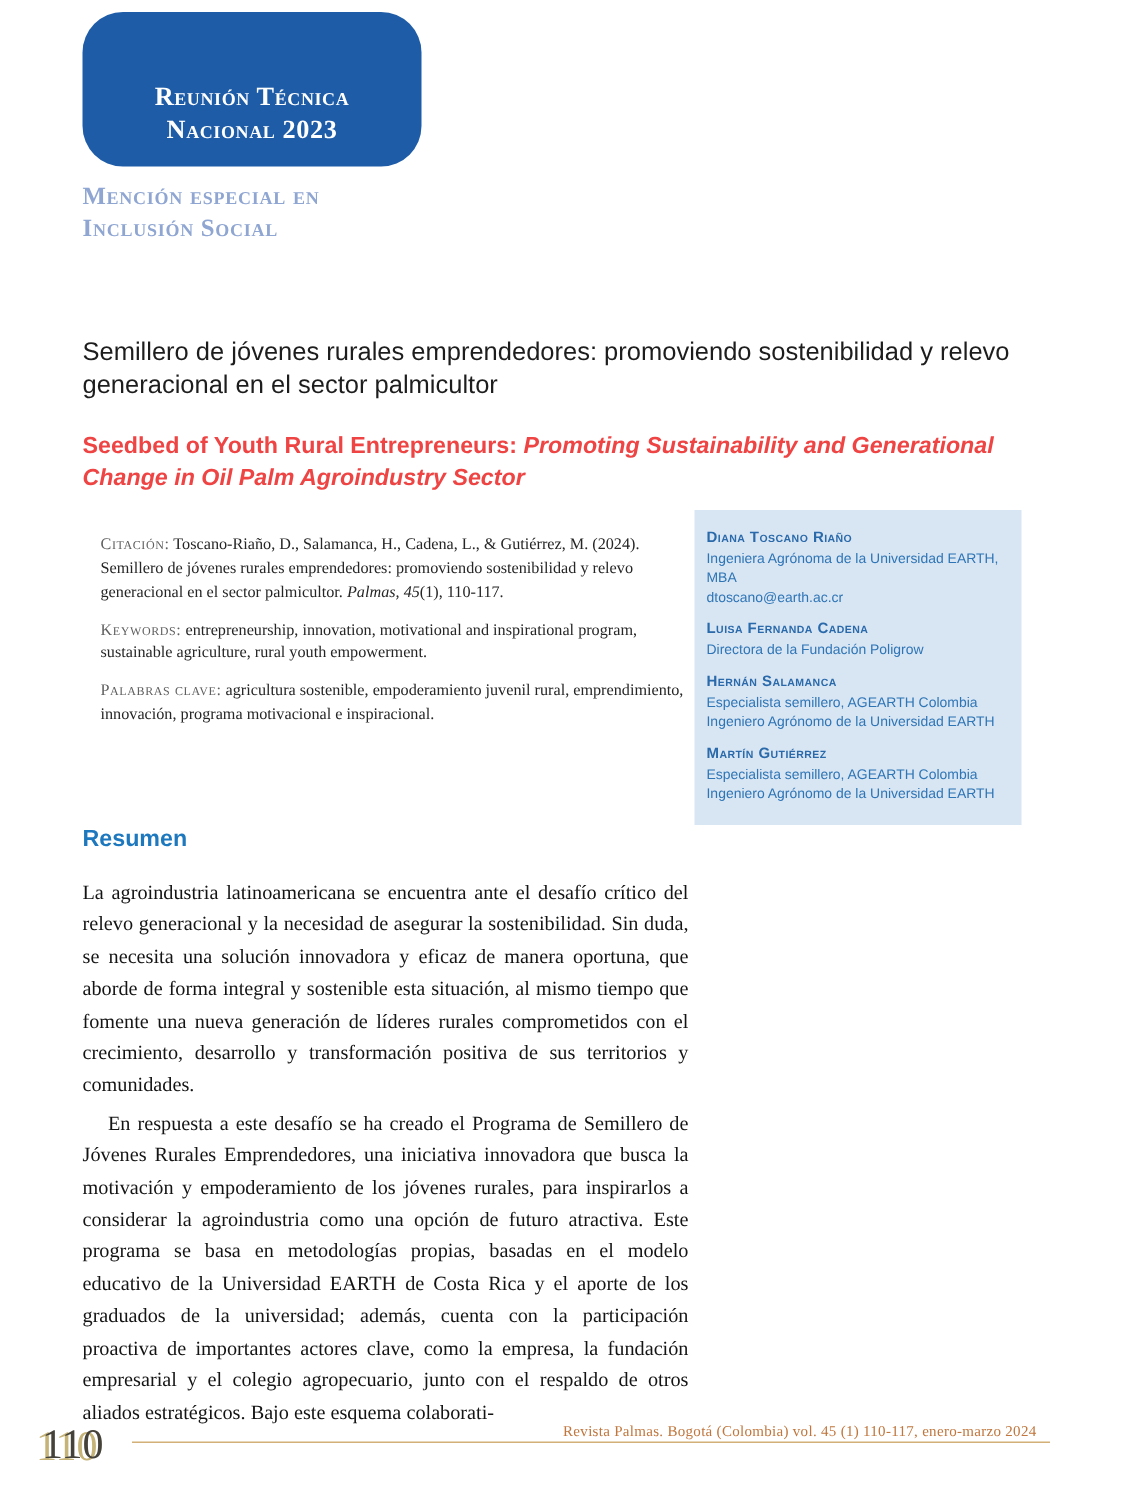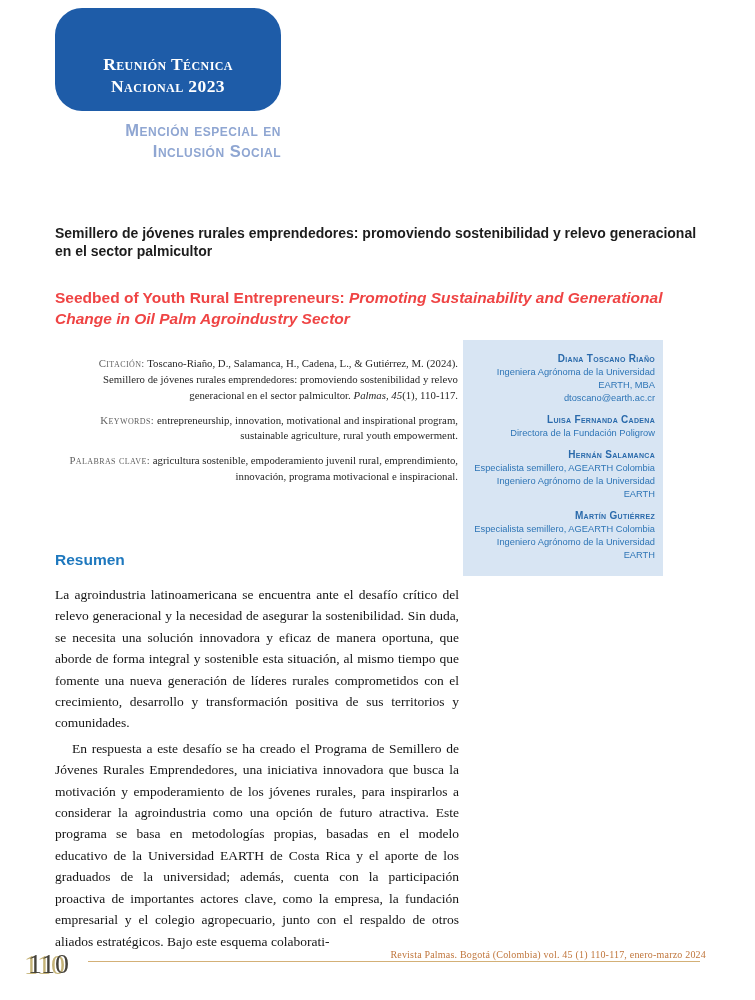--- a/index.html
+++ b/index.html
@@ -36,39 +36,39 @@
     line-height: 1.3;
     letter-spacing: 0.4px;
     text-align: center;
     width: 190px;
   }
 
   .mention {
     position: absolute;
     left: 55px; top: 120px;
     width: 226px;
-    text-align: right;
+    text-align: left;
     color: #8FA6D2;
-    font-family: Liberation Sans, sans-serif;
+    font-family: Liberation Serif, serif;
     font-weight: bold;
     font-variant: small-caps;
     font-size: 16.5px;
     line-height: 1.28;
     letter-spacing: 0.5px;
   }
   .mention .mention-text { display: inline-block; width: 170px; }
 
   
   .title-es {
     position: absolute;
     left: 55px; top: 224px;
     width: 650px;
     font-family: "Liberation Sans", sans-serif;
-    font-weight: bold;
-    font-size: 14px;
+    font-weight: normal;
+    font-size: 17px;
     line-height: 1.32;
     color: #1d1d1d;
   }
   .title-en {
     position: absolute;
     left: 55px; top: 287px;
     width: 650px;
     font-family: "Liberation Sans", sans-serif;
     font-weight: bold;
     font-size: 15.5px;
@@ -79,36 +79,36 @@
 
   
   .meta-col {
     position: absolute;
     left: 55px; top: 356px;
     width: 403px;
     font-size: 10.8px;
     line-height: 1.47;
     color: #262626;
   }
-  .meta-col p { margin-bottom: 9px; text-align: right; margin-left: 12px; }
+  .meta-col p { margin-bottom: 9px; text-align: left; margin-left: 12px; }
   .meta-label {
     font-variant: small-caps;
     color: #5f5f5f;
     letter-spacing: 0.4px;
   }
   .meta-col .it { font-style: italic; }
 
   
   .author-box {
     position: absolute;
     left: 463px; top: 340px;
-    width: 200px;
+    width: 218px;
     background: #D8E5F3;
     padding: 12px 8px 14px 8px;
-    text-align: right;
+    text-align: left;
     font-family: "Liberation Sans", sans-serif;
     color: #2E75B6;
     font-size: 9.3px;
     line-height: 1.4;
   }
   .author { margin-bottom: 8px; }
   .author:last-child { margin-bottom: 0; }
   .author-name {
     font-weight: bold;
     font-variant: small-caps;
@@ -158,21 +158,21 @@
   }
   .page-number .echo {
     position: absolute;
     left: -4px; top: 1px;
     color: #C5B377;
     z-index: 0;
   }
   .page-number .main { position: relative; z-index: 1; }
   .footer-journal {
     position: absolute;
-    right: 49px; top: 949px;
+    right: 64px; top: 949px;
     font-family: "Liberation Serif", serif;
     font-size: 10px;
     color: #C0763C;
     letter-spacing: 0.2px;
   }
 </style>
 </head>
 <body>
 
 <div class="page">

